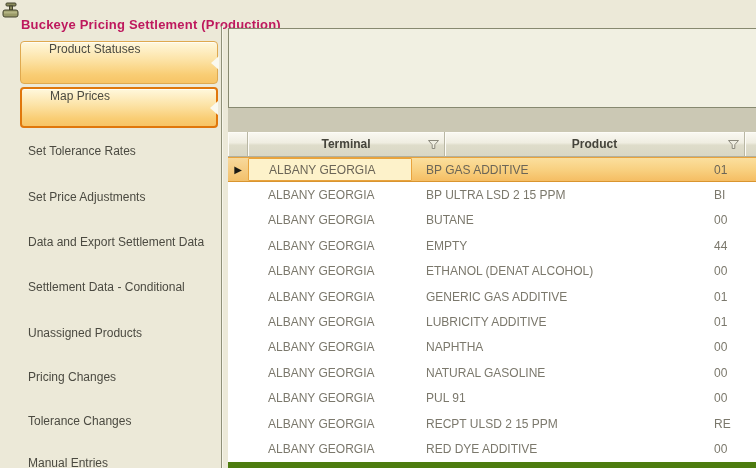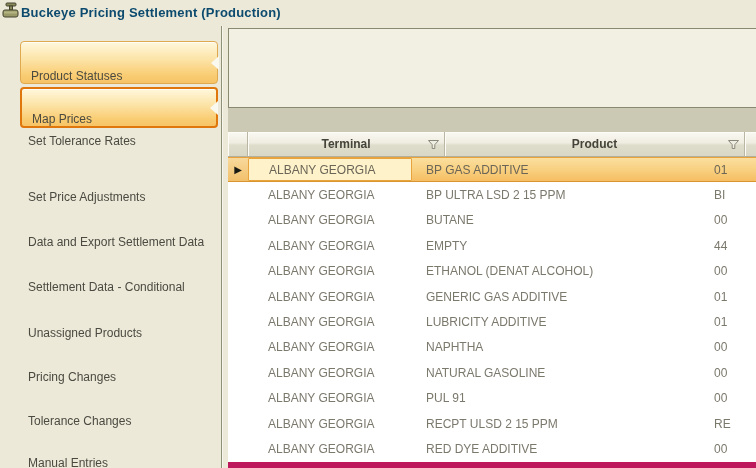--- a/index.html
+++ b/index.html
@@ -5,28 +5,28 @@
   html,body{margin:0;padding:0;}
   .screen{
     position:relative;width:756px;height:468px;overflow:hidden;
     background:#ece9d8;font-family:"Liberation Sans",sans-serif;
     -webkit-font-smoothing:antialiased;
   }
   
   .titlebar{position:absolute;top:0;left:0;width:100%;height:26px;}
   .title-icon{position:absolute;left:2px;top:2px;width:18px;height:18px;}
   .title-text{
-    position:absolute;left:21px;top:5px;font-size:13px;font-weight:bold;
-    color:#0c4a6e;letter-spacing:.2px;white-space:nowrap;
+    position:absolute;left:21px;top:17px;font-size:13px;font-weight:bold;
+    color:#be185d;letter-spacing:.2px;white-space:nowrap;
   }
   
   .sidebar{position:absolute;left:0;top:26px;width:221px;bottom:0;}
   .nav-btn{
     position:absolute;left:20px;width:198px;box-sizing:border-box;
-    border-radius:4px;display:flex;align-items:flex-end;padding-left:10px;
+    border-radius:4px;display:flex;align-items:flex-start;padding-left:28px;
     font-size:12px;color:#4b4a41;cursor:default;
     background:linear-gradient(180deg,#fff8dd 0%,#fce2a4 45%,#f9cd74 80%,#f7c466 100%);
     border:1px solid #dfa94f;
     box-shadow:inset 0 1px 0 rgba(255,255,255,.7);
   }
   .nav-btn .notch{
     position:absolute;right:-2px;top:50%;transform:translateY(-50%);
     width:0;height:0;border-top:7px solid transparent;
     border-bottom:7px solid transparent;border-right:8px solid #faf9ef;
   }
@@ -38,21 +38,21 @@
   }
   
   .v-divider-dark{position:absolute;left:221px;top:26px;bottom:0;width:1px;background:#8f9078;}
   .v-divider-light{position:absolute;left:222px;top:26px;bottom:0;width:1px;background:#f7f6ea;}
   
   .top-panel{
     position:absolute;left:228px;top:28px;width:529px;height:80px;
     background:#f1f0e2;border:1px solid #878970;box-sizing:border-box;
   }
   .band{position:absolute;left:228px;top:108px;width:529px;height:24px;background:#cbc8b4;}
-  .grid{position:absolute;left:228px;top:132px;width:529px;height:336px;background:#be185d;}
+  .grid{position:absolute;left:228px;top:132px;width:529px;height:336px;background:#4d7c0f;}
   .grid-header{position:absolute;top:0;left:0;width:100%;height:25px;display:flex;}
   .h-cell{
     position:relative;box-sizing:border-box;height:25px;
     display:flex;align-items:center;justify-content:center;
     font-size:12px;font-weight:bold;color:#45443b;
     background:linear-gradient(180deg,#faf9f3 0%,#efede1 45%,#dedcca 55%,#d9d7c5 100%);
     border-right:1px solid #b9b7a4;border-bottom:1px solid #b2b09d;
     box-shadow:inset 1px 1px 0 #fdfcf7;
   }
   .h-sel{width:20px;}
@@ -101,21 +101,21 @@
 
   <div class="sidebar">
     <div class="nav-btn btn-0">
       <span>Product Statuses</span>
       <span class="notch"></span>
     </div>
     <div class="nav-btn btn-1">
       <span>Map Prices</span>
       <span class="notch"></span>
     </div>
-    <div class="nav-item" style="top:108px">Set Tolerance Rates</div>
+    <div class="nav-item" style="top:118px">Set Tolerance Rates</div>
     <div class="nav-item" style="top:164px">Set Price Adjustments</div>
     <div class="nav-item" style="top:209px">Data and Export Settlement Data</div>
     <div class="nav-item" style="top:254px">Settlement Data - Conditional</div>
     <div class="nav-item" style="top:300px">Unassigned Products</div>
     <div class="nav-item" style="top:344px">Pricing Changes</div>
     <div class="nav-item" style="top:388px">Tolerance Changes</div>
     <div class="nav-item" style="top:430px">Manual Entries</div>
   </div>
 
   <div class="v-divider-dark"></div>

